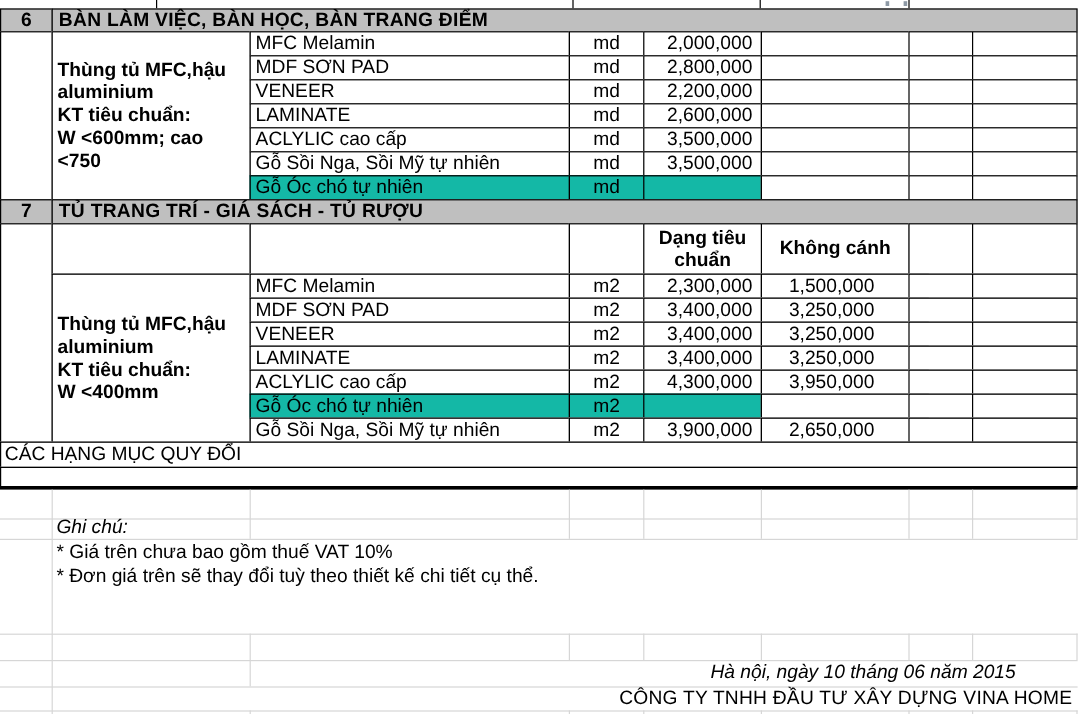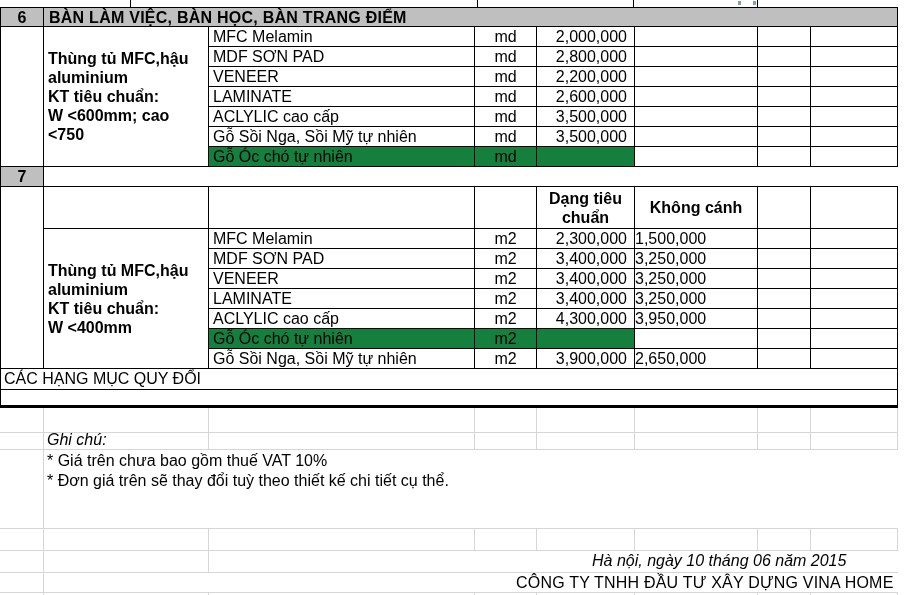--- a/index.html
+++ b/index.html
@@ -12,25 +12,25 @@
     position:absolute; box-sizing:border-box;
     border:1px solid #000; background:#fff;
     height:21px; line-height:19px; white-space:nowrap; overflow:visible;
   }
   
   .cA{left:0;width:44px}
   .cB{left:43px;width:166px}
   .cC{left:208px;width:267px;padding-left:4px}
   .cD{left:474px;width:63px;text-align:center}
   .cE{left:536px;width:99px;text-align:right;padding-right:7px}
-  .cF{left:634px;width:140px;text-align:left;padding-right:22px}
+  .cF{left:634px;width:140px;text-align:center;padding-right:22px}
   .cG{left:757px;width:54px}
   .cH{left:810px;width:88px}
   .gray{background:#bfbfbf}
-  .hl{background:#15803d}
+  .hl{background:#14b8a6}
   .bold{font-weight:normal}
   .band{left:43px;width:855px;display:flex;align-items:center;padding-left:5px;font-weight:bold;letter-spacing:.25px}
   .numA{display:flex;align-items:center;justify-content:center;font-weight:bold}
   .desc{display:flex;align-items:center;padding-left:4px;font-weight:bold;white-space:pre-line;line-height:19px}
   .subhdr{display:flex;align-items:center;justify-content:center;text-align:center;font-weight:bold;white-space:normal;line-height:19px;padding:0 2px}
   .wide{left:0;width:898px}
   .thickbar{position:absolute;left:0;top:405px;width:898px;height:3px;background:#000}
   .gl{position:absolute;background:#d6d6d6}
   .tsv{position:absolute;top:0;height:7px;width:1px;background:#000}
   .remnant{position:absolute;background:#8e9aa6}
@@ -103,20 +103,21 @@
   <div class="cell cH" style="top:126px"></div>
 
   <div class="cell cC hl" style="top:146px">Gỗ Óc chó tự nhiên</div>
   <div class="cell cD hl" style="top:146px">md</div>
   <div class="cell cE hl" style="top:146px"></div>
   <div class="cell cF" style="top:146px"></div>
   <div class="cell cG" style="top:146px"></div>
   <div class="cell cH" style="top:146px"></div>
 
   <div class="cell cA gray numA" style="top:166px;height:21px">7</div>
+  <div class="cell gray band" style="top:166px;height:21px">TỦ TRANG TRÍ - GIÁ SÁCH - TỦ RƯỢU</div>
 
   <div class="cell cA" style="top:186px;height:183px"></div>
   <div class="cell cB" style="top:186px;height:43px"></div>
   <div class="cell cC" style="top:186px;height:43px"></div>
   <div class="cell cD" style="top:186px;height:43px"></div>
   <div class="cell subhdr" style="left:634px;width:124px;top:186px;height:43px">Không cánh</div>
   <div class="cell subhdr" style="left:536px;width:99px;top:186px;height:43px">Dạng tiêu chuẩn</div>
   <div class="cell cG" style="top:186px;height:43px"></div>
   <div class="cell cH" style="top:186px;height:43px"></div>
 

